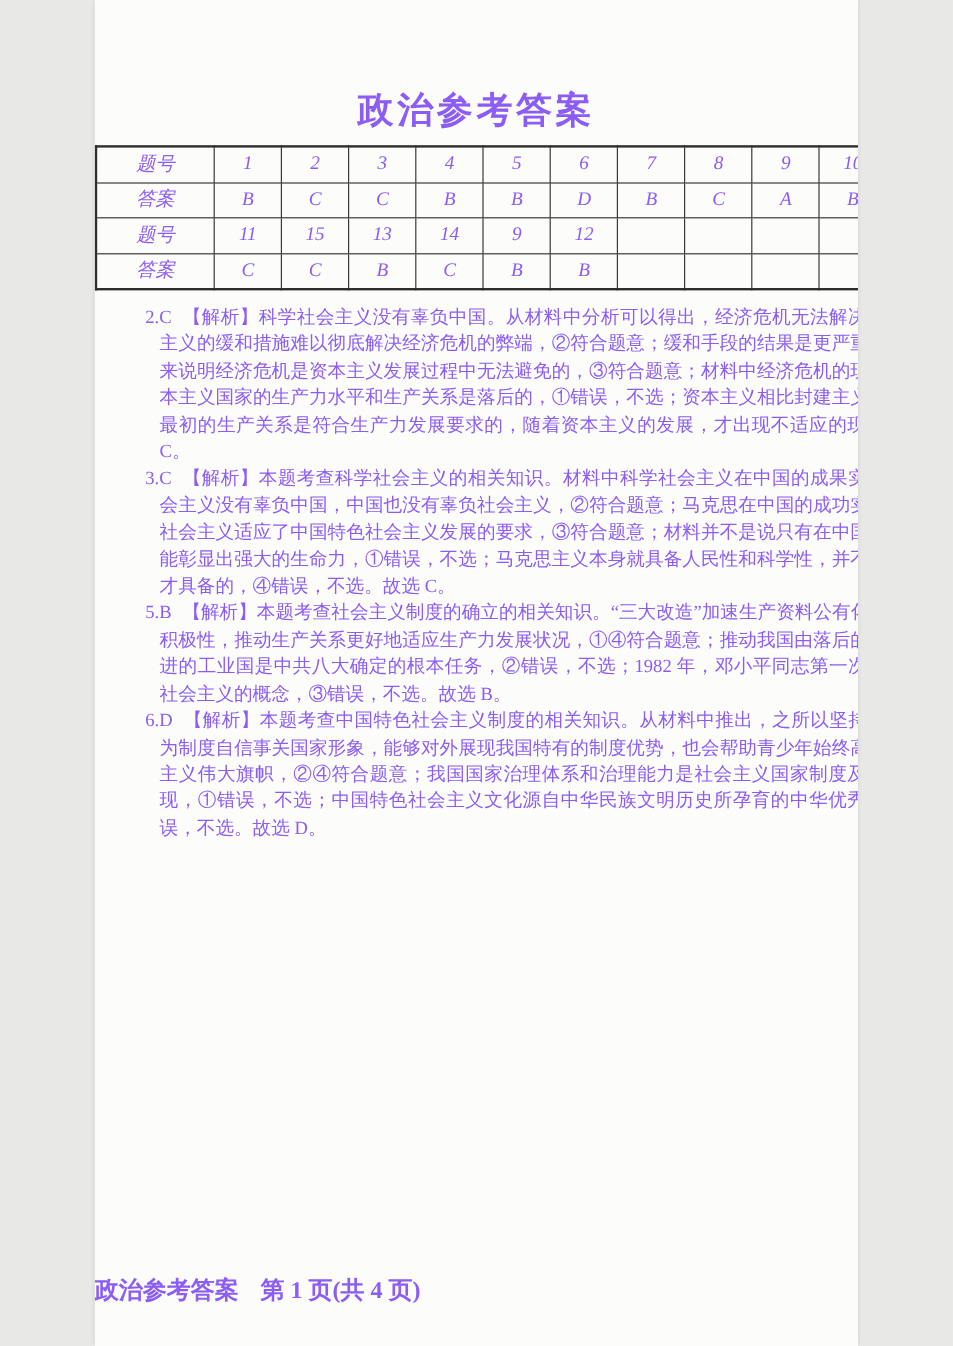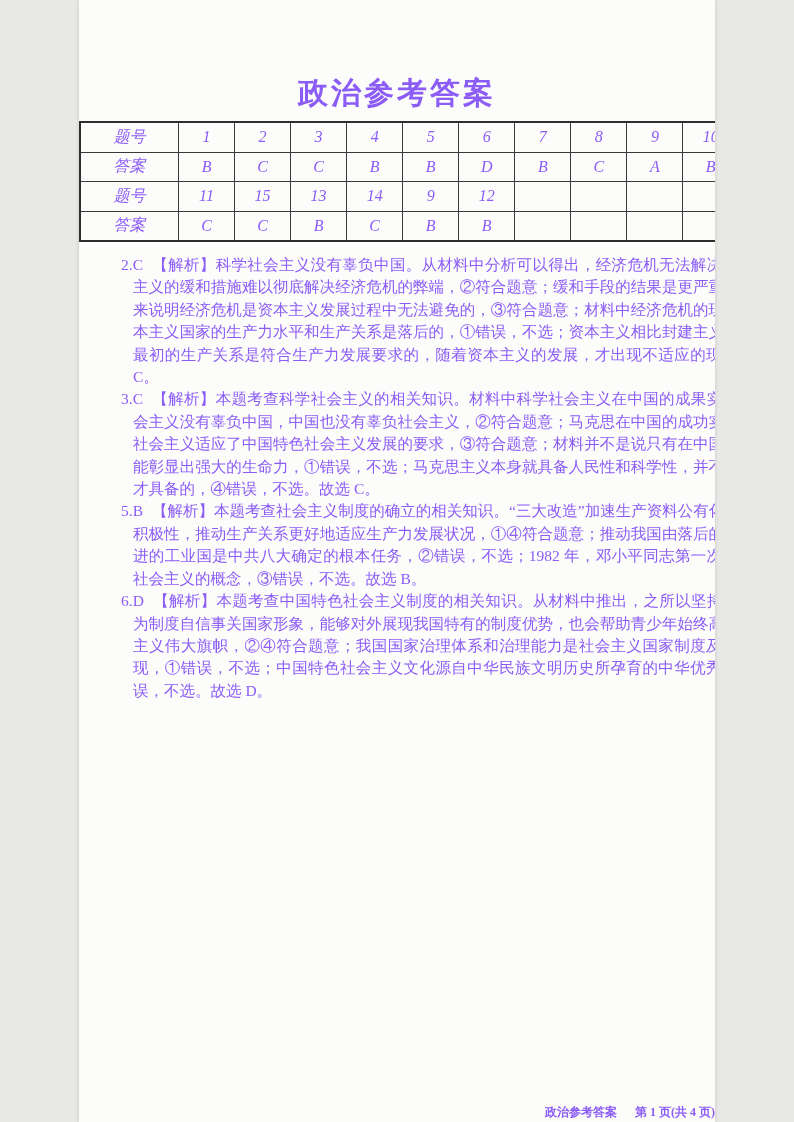--- a/index.html
+++ b/index.html
@@ -58,25 +58,25 @@
   .exp {
     padding-left: 12px;
     text-indent: -12px;
   }
   .exp-num {
     margin-right: 9px;
     white-space: nowrap;
   }
   .page-footer {
     position: absolute;
-    top: 1104px;
+    top: 1062px;
     left: 0;
     width: 100%;
-    text-align: right;
-    font-size: 12px;
+    text-align: left;
+    font-size: 20px;
     font-weight: bold;
   }
   .page-footer .footer-doc {
     margin-right: 18px;
   }
 </style>
 </head>
 <body>
 
 <div class="page">

